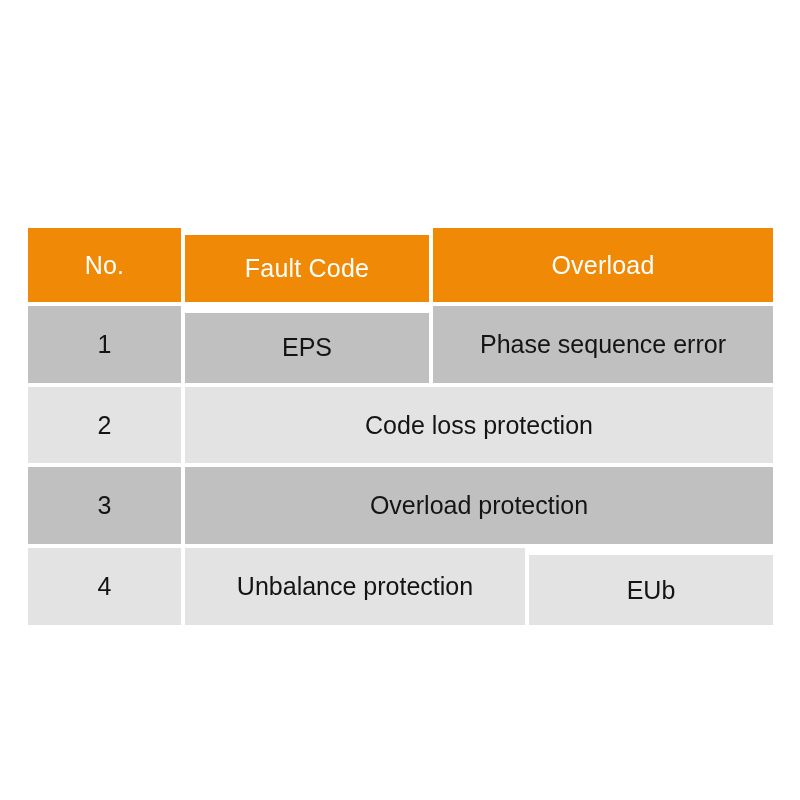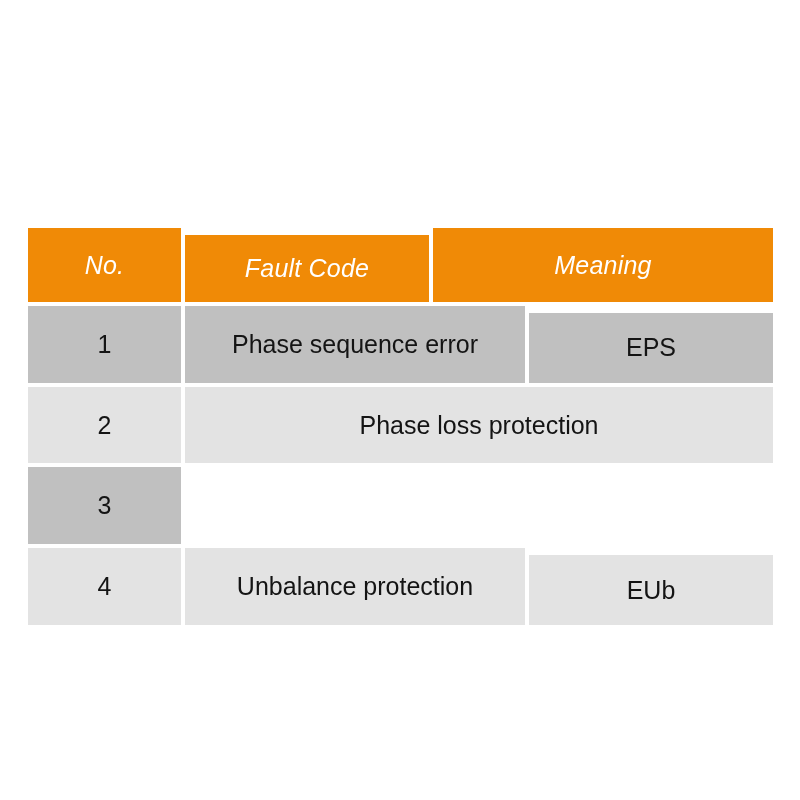--- a/index.html
+++ b/index.html
@@ -62,21 +62,20 @@
     line-height: 1.15;
   }
 
   
   .header-row .cell {
     background: #f08a06;
     color: #ffffff;
     font-size: 25px;
     font-weight: 400;
     letter-spacing: 0.2px;
-    font-style: italic;
   }
 
   
   .body-row .cell {
     color: #141414;
     font-size: 25px;
     font-weight: 400;
   }
 
   .body-row.shade-dark .cell {
@@ -101,48 +100,51 @@
   <div id="fault-code-table">
 
     <div class="table-row header-row">
       <div class="cell cell-no">
         <span class="cell-text">No.</span>
       </div>
       <div class="cell cell-code">
         <span class="cell-text">Fault Code</span>
       </div>
       <div class="cell cell-meaning">
-        <span class="cell-text">Meaning</span>
+        <span class="cell-text">Overload</span>
       </div>
     </div>
 
     <div class="table-row body-row shade-dark">
       <div class="cell cell-no">
         <span class="cell-text">1</span>
       </div>
+      <div class="cell cell-code">
+        <span class="cell-text">EPS</span>
+      </div>
       <div class="cell cell-meaning">
         <span class="cell-text">Phase sequence error</span>
-      </div>
-      <div class="cell cell-code">
-        <span class="cell-text">EPS</span>
       </div>
     </div>
 
     <div class="table-row body-row shade-light">
       <div class="cell cell-no">
         <span class="cell-text">2</span>
       </div>
       <div class="cell cell-meaning">
-        <span class="cell-text">Phase loss protection</span>
+        <span class="cell-text">Code loss protection</span>
       </div>
     </div>
 
     <div class="table-row body-row shade-dark">
       <div class="cell cell-no">
         <span class="cell-text">3</span>
+      </div>
+      <div class="cell cell-meaning">
+        <span class="cell-text">Overload protection</span>
       </div>
     </div>
 
     <div class="table-row body-row shade-light">
       <div class="cell cell-no">
         <span class="cell-text">4</span>
       </div>
       <div class="cell cell-meaning">
         <span class="cell-text">Unbalance protection</span>
       </div>

